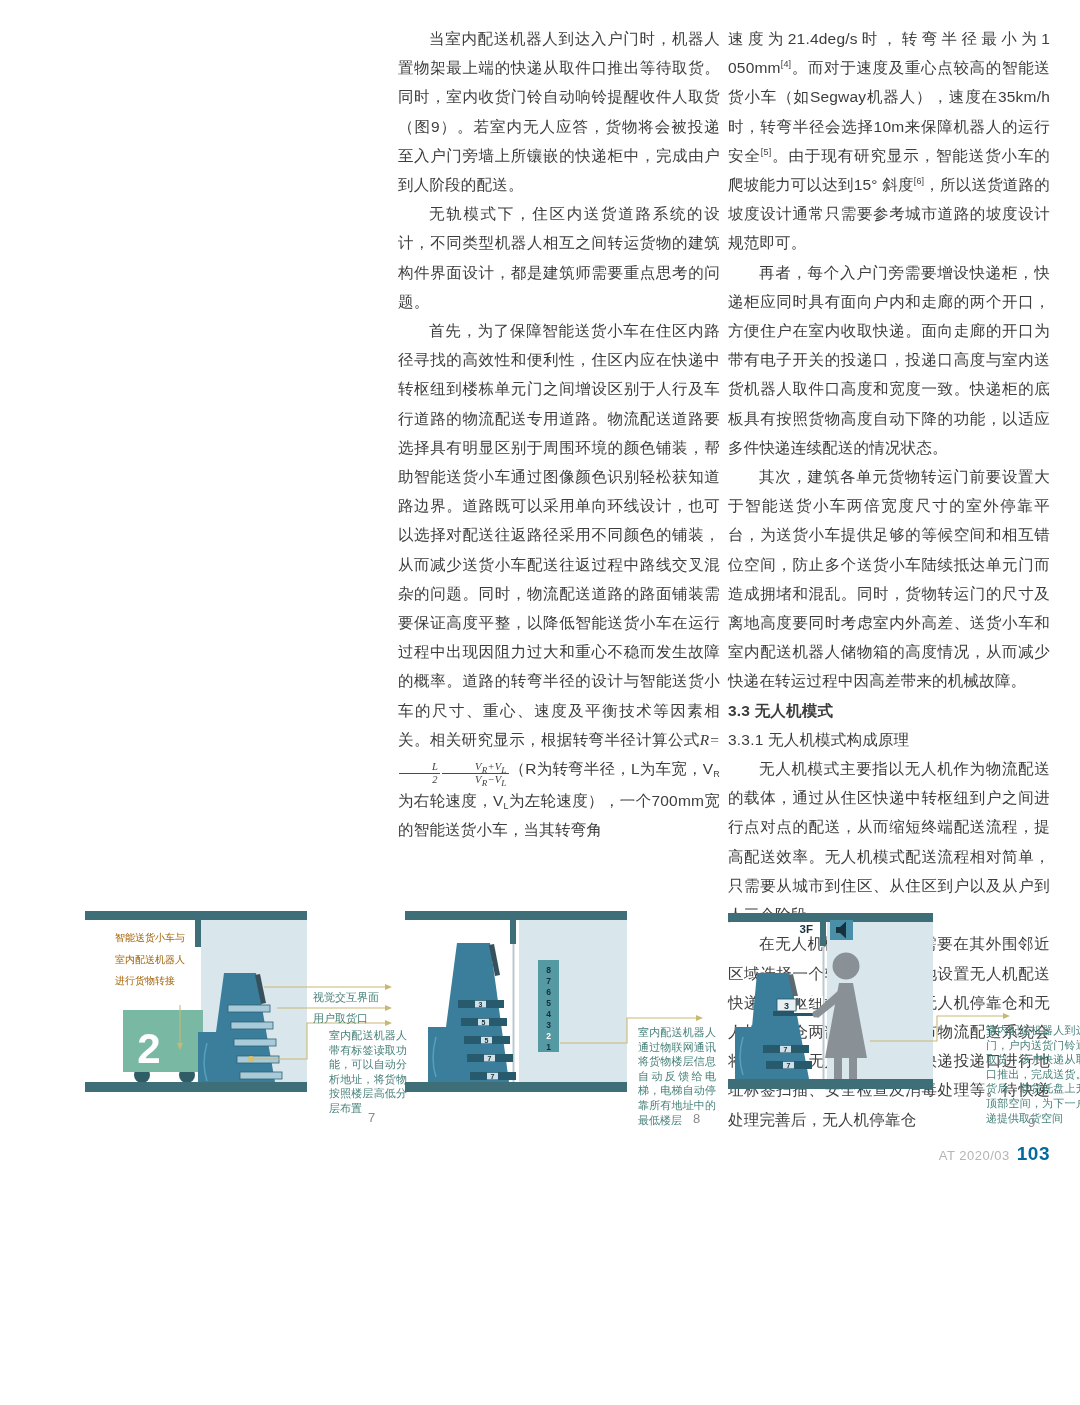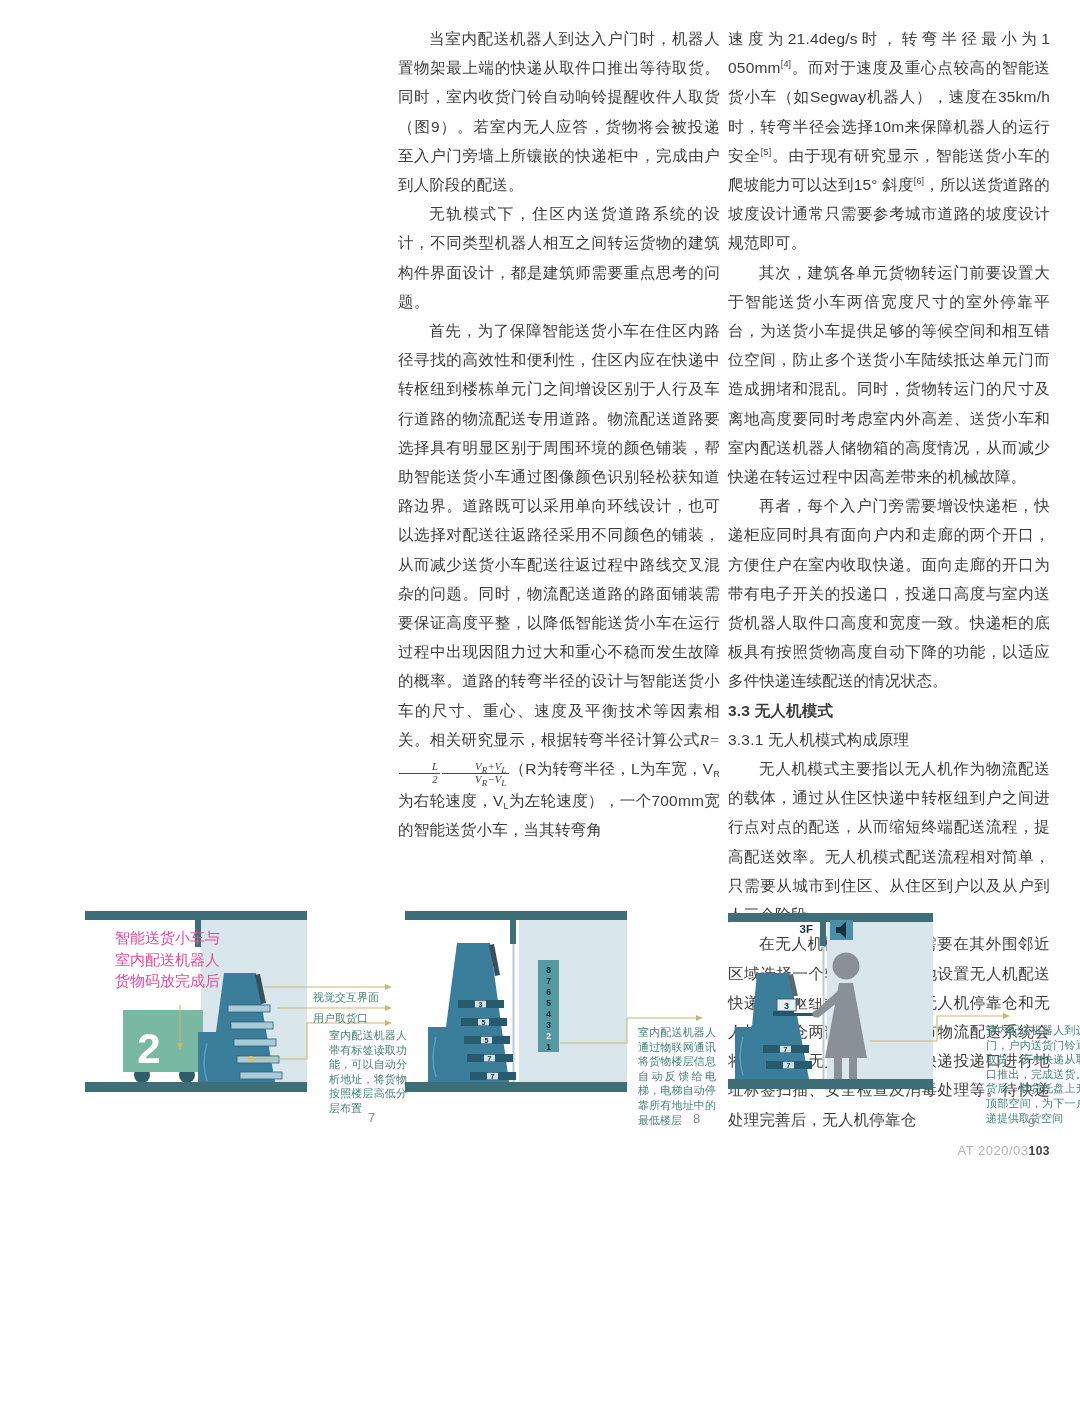--- a/index.html
+++ b/index.html
@@ -16,42 +16,42 @@
   sub.vs{font-size:9px;vertical-align:-3px;line-height:0;}
   .fv{font-family:"Liberation Serif","DejaVu Serif",serif;font-style:italic;}
   .frac{display:inline-block;vertical-align:-9px;text-align:center;line-height:1;
         font-family:"Liberation Serif","DejaVu Serif",serif;font-style:italic;margin:0 1px;}
   .frac .n{display:block;font-size:10.5px;border-bottom:1px solid #4a4a4a;padding:0 2px 1px;}
   .frac .d{display:block;font-size:10.5px;padding-top:1px;}
   .fig{position:absolute;}
   .fig svg{position:absolute;left:0;top:0;}
   .lbl{position:absolute;color:#47807a;font-size:11px;line-height:14.6px;text-align:justify;}
   .lbl.single{white-space:nowrap;}
-  .side{position:absolute;color:#ec4899;font-size:15px;line-height:21.5px;}
+  .side{position:absolute;color:#a16207;font-size:10px;line-height:21.5px;}
   .fignum{position:absolute;color:#8a8a8a;font-size:13px;}
   .footer{position:absolute;left:870px;top:1143px;width:180px;text-align:right;font-size:13px;color:#b5b5b5;letter-spacing:0.5px;}
-  .footer .pn{color:#404040;font-weight:bold;font-size:12px;}
+  .footer .pn{color:#0369a1;font-weight:bold;margin-left:7px;font-size:19px;}
 </style>
 </head>
 <body>
 
 <div class="col" style="left:398px;top:24px;">
   <p class="ind">当室内配送机器人到达入户门时，机器人置物架最上端的快递从取件口推出等待取货。同时，室内收货门铃自动响铃提醒收件人取货（图9）。若室内无人应答，货物将会被投递至入户门旁墙上所镶嵌的快递柜中，完成由户到人阶段的配送。</p>
   <p class="ind">无轨模式下，住区内送货道路系统的设计，不同类型机器人相互之间转运货物的建筑构件界面设计，都是建筑师需要重点思考的问题。</p>
   <p class="ind">
     <span>首先，为了保障智能送货小车在住区内路径寻找的高效性和便利性，住区内应在快递中转枢纽到楼栋单元门之间增设区别于人行及车行道路的物流配送专用道路。物流配送道路要选择具有明显区别于周围环境的颜色铺装，帮助智能送货小车通过图像颜色识别轻松获知道路边界。道路既可以采用单向环线设计，也可以选择对配送往返路径采用不同颜色的铺装，从而减少送货小车配送往返过程中路线交叉混杂的问题。同时，物流配送道路的路面铺装需要保证高度平整，以降低智能送货小车在运行过程中出现因阻力过大和重心不稳而发生故障的概率。道路的转弯半径的设计与智能送货小车的尺寸、重心、速度及平衡技术等因素相关。相关研究显示，根据转弯半径计算公式</span><span class="fv">R</span><span class="fv">=</span><span class="frac"><span class="n">L</span><span class="d">2</span></span><span class="frac"><span class="n"><span>V</span><sub class="vs">R</sub><span>+V</span><sub class="vs">L</sub></span><span class="d"><span>V</span><sub class="vs">R</sub><span>−V</span><sub class="vs">L</sub></span></span><span>（R为转弯半径，L为车宽，V</span><sub class="vs">R</sub><span>为右轮速度，V</span><sub class="vs">L</sub><span>为左轮速度），一个700mm宽的智能送货小车，当其转弯角</span>
   </p>
 </div>
 
 <div class="col" style="left:728px;top:24px;">
   <p>
     <span>速度为21.4deg/s时，转弯半径最小为1 050mm</span><sup class="ref">[4]</sup><span>。而对于速度及重心点较高的智能送货小车（如Segway机器人），速度在35km/h时，转弯半径会选择10m来保障机器人的运行安全</span><sup class="ref">[5]</sup><span>。由于现有研究显示，智能送货小车的爬坡能力可以达到15° 斜度</span><sup class="ref">[6]</sup><span>，所以送货道路的坡度设计通常只需要参考城市道路的坡度设计规范即可。</span>
   </p>
+  <p class="ind">再者，每个入户门旁需要增设快递柜，快递柜应同时具有面向户内和走廊的两个开口，方便住户在室内收取快递。面向走廊的开口为带有电子开关的投递口，投递口高度与室内送货机器人取件口高度和宽度一致。快递柜的底板具有按照货物高度自动下降的功能，以适应多件快递连续配送的情况状态。</p>
   <p class="ind">其次，建筑各单元货物转运门前要设置大于智能送货小车两倍宽度尺寸的室外停靠平台，为送货小车提供足够的等候空间和相互错位空间，防止多个送货小车陆续抵达单元门而造成拥堵和混乱。同时，货物转运门的尺寸及离地高度要同时考虑室内外高差、送货小车和室内配送机器人储物箱的高度情况，从而减少快递在转运过程中因高差带来的机械故障。</p>
-  <p class="ind">再者，每个入户门旁需要增设快递柜，快递柜应同时具有面向户内和走廊的两个开口，方便住户在室内收取快递。面向走廊的开口为带有电子开关的投递口，投递口高度与室内送货机器人取件口高度和宽度一致。快递柜的底板具有按照货物高度自动下降的功能，以适应多件快递连续配送的情况状态。</p>
   <p class="hb">3.3 无人机模式</p>
   <p>3.3.1 无人机模式构成原理</p>
   <p class="ind">无人机模式主要指以无人机作为物流配送的载体，通过从住区快递中转枢纽到户之间进行点对点的配送，从而缩短终端配送流程，提高配送效率。无人机模式配送流程相对简单，只需要从城市到住区、从住区到户以及从户到人三个阶段。</p>
   <p class="ind">在无人机模式下，住区需要在其外围邻近区域选择一个较为开阔的场地设置无人机配送快递中转枢纽站。枢纽站由无人机停靠仓和无人机取货仓两部分构成。城市物流配送系统会将快递放入无人机取货仓的快递投递口进行地址标签扫描、安全检查及消毒处理等。待快递处理完善后，无人机停靠仓</p>
 </div>
 
 <div class="fig" style="left:85px;top:905px;width:310px;height:240px;">
   <svg width="310" height="200" viewBox="0 0 310 200">
     <rect x="116" y="15" width="106" height="165" fill="#d9e7ec"></rect>
     <rect x="0" y="6" width="222" height="9" fill="#3e6f78"></rect>
@@ -83,21 +83,21 @@
     <g fill="#c9b873">
       <polygon points="300,79 307,82 300,85"></polygon>
       <polygon points="300,100 307,103 300,106"></polygon>
       <polygon points="300,115 307,118 300,121"></polygon>
       <polygon points="92,138 98,138 95,145"></polygon>
     </g>
   </svg>
   <div class="side" style="left:30px;top:22px;width:110px;">
     <div>智能送货小车与</div>
     <div>室内配送机器人</div>
-    <div>货物码放完成后</div>
+    <div>进行货物转接</div>
   </div>
   <div class="lbl single" style="left:228px;top:85px;">视觉交互界面</div>
   <div class="lbl single" style="left:228px;top:106px;">用户取货口</div>
   <div class="lbl" style="left:244px;top:123px;width:78px;">室内配送机器人带有标签读取功能，可以自动分析地址，将货物按照楼层高低分层布置</div>
   <div class="fignum" style="left:283px;top:205px;">7</div>
 </div>
 
 <div class="fig" style="left:400px;top:905px;width:310px;height:240px;">
   <svg width="310" height="230" viewBox="0 0 310 230">
     <rect x="119" y="15" width="108" height="167" fill="#d9e7ec"></rect>

